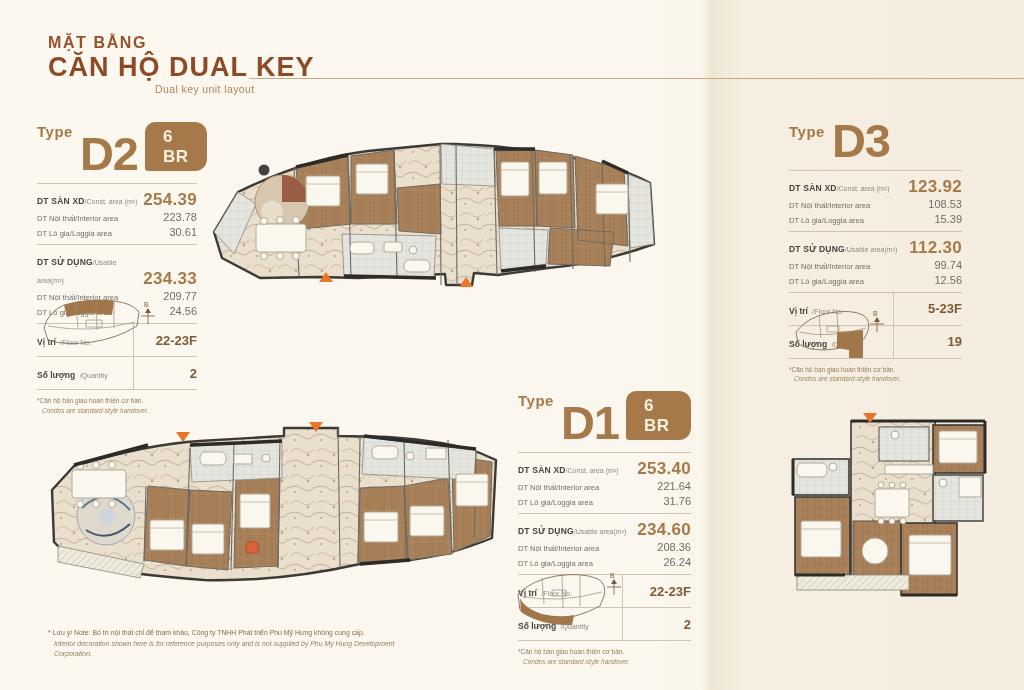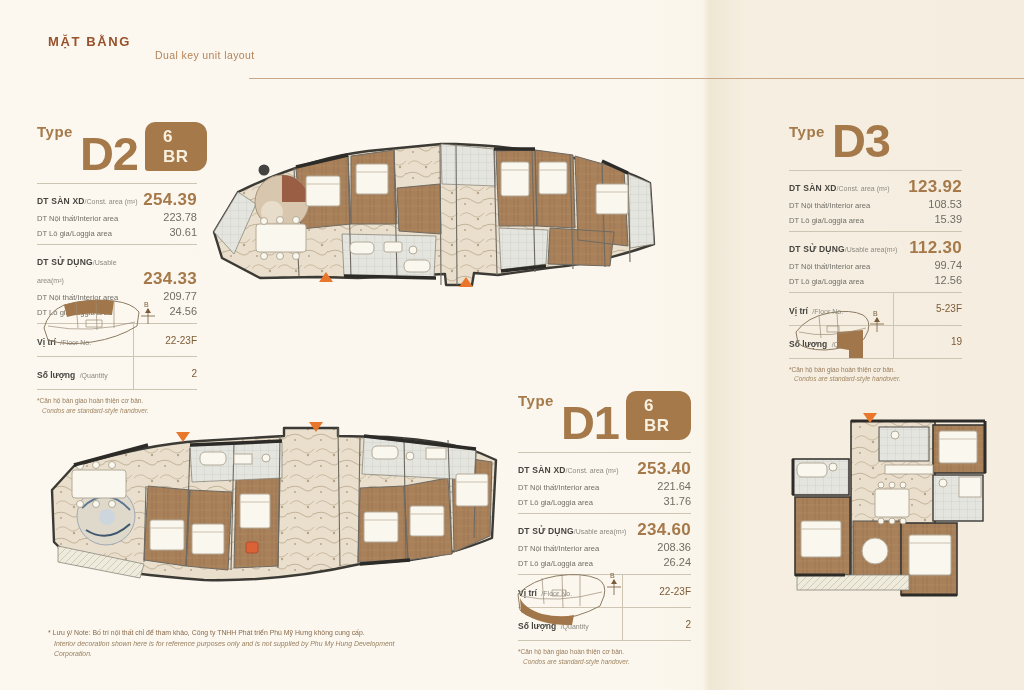--- a/index.html
+++ b/index.html
@@ -1,21 +1,21 @@
 <!DOCTYPE html>
 <html><head>
 <meta charset="utf-8">
 <style>
   html,body{margin:0;padding:0;background:#e8e2d4;}
   .sheet{position:relative;width:1024px;height:690px;overflow:hidden;
     font-family:"Liberation Sans",sans-serif;
     background:linear-gradient(90deg,#fcf8f0 0%,#fbf7ee 64%,#f9f5ea 68.6%,#efe7d4 69.3%,#f6efe1 73%,#f5eee0 100%);}
   
   .hdr{position:absolute;left:48px;top:34px;}
-  .hdr .kick{font-size:13px;font-weight:bold;color:#97512b;letter-spacing:1.6px;}
+  .hdr .kick{font-size:16px;font-weight:bold;color:#97512b;letter-spacing:1.6px;}
   .hdr .ttl{font-size:27px;font-weight:bold;color:#8c4a26;letter-spacing:1px;line-height:1.15;}
   .hdr .sub{font-size:10.5px;color:#b5835a;margin-left:107px;letter-spacing:.4px;}
   .hrule{position:absolute;left:249px;right:0;top:78px;height:1px;background:#c9a887;}
   
   .unit{position:absolute;}
   .u-head{display:flex;align-items:flex-end;gap:7px;}
   .u-type{font-size:15px;font-weight:bold;color:#a5794a;align-self:flex-start;letter-spacing:.5px;margin-top:1px;}
   .u-name{font-size:47px;font-weight:bold;color:#a5794a;line-height:.82;letter-spacing:-1px;}
   .badge{background:#a5794a;color:#f8f0de;border-radius:10px 12px 12px 3px;font-weight:bold;margin-bottom:3px;}
   .badge.single{padding:5px 18px 4px;}
@@ -30,21 +30,21 @@
   .mlabel b{font-size:8.5px;color:#45443f;letter-spacing:.2px;}
   .mlabel i{font-style:normal;font-size:7px;color:#8d8a80;}
   .mval{font-size:17px;font-weight:bold;color:#a5794a;letter-spacing:.3px;line-height:1;}
   .subrow{display:flex;align-items:baseline;font-size:7.6px;color:#6f6d66;margin-top:3px;text-align:right;}
   .subrow .sval{margin-left:auto;font-size:11px;}
   .irow{display:flex;align-items:stretch;border-bottom:1px solid #cdc5b2;}
   .irow .ilabel{width:60%;padding:7px 0;}
   .irow .ilabel b{font-size:8.5px;color:#45443f;}
   .irow .ilabel i{font-style:normal;font-size:7px;color:#8d8a80;}
   .irow .ival{flex:1;display:flex;align-items:center;justify-content:flex-end;
-    border-left:1px solid #cdc5b2;font-size:10px;font-weight:normal;color:#7d5b36;}
+    border-left:1px solid #cdc5b2;font-size:13px;font-weight:bold;color:#7d5b36;}
   .fnote{margin-top:6px;font-size:6.5px;color:#97795a;line-height:1.5;}
   .fnote .fit{font-style:italic;padding-left:5px;color:#a18663;}
   
   .plan{position:absolute;}
   
   .note{position:absolute;left:48px;top:628px;font-size:6.9px;color:#8a6a4b;line-height:1.55;width:360px;}
   .note .n2{font-style:italic;padding-left:6px;color:#99805f;}
   .f-left,.f-right{position:absolute;top:652px;display:flex;align-items:center;gap:7px;}
   .f-left{left:0;width:335px;}
   .f-right{left:712px;right:0;}
@@ -79,20 +79,21 @@
       </pattern>
       <pattern id="ph" width="7" height="7" patternUnits="userSpaceOnUse">
         <rect width="7" height="7" fill="#eeebdd"></rect>
         <path d="M0,7 L7,0" stroke="#c9c3ae" stroke-width=".8"></path>
       </pattern>
     </defs>
   </svg>
 
   <div class="hdr">
     <div class="kick">MẶT BẰNG</div>
+    <div class="ttl">CĂN HỘ DUAL KEY</div>
     <div class="sub">Dual key unit layout</div>
   </div>
   <div class="hrule"></div>
 
   <section class="unit" style="left:37px;top:122px;width:160px;">
     <div class="u-head">
       <span class="u-type">Type</span>
       <span class="u-name">D2</span>
       <span class="badge single">
         <span class="badge-line">6 BR</span>

